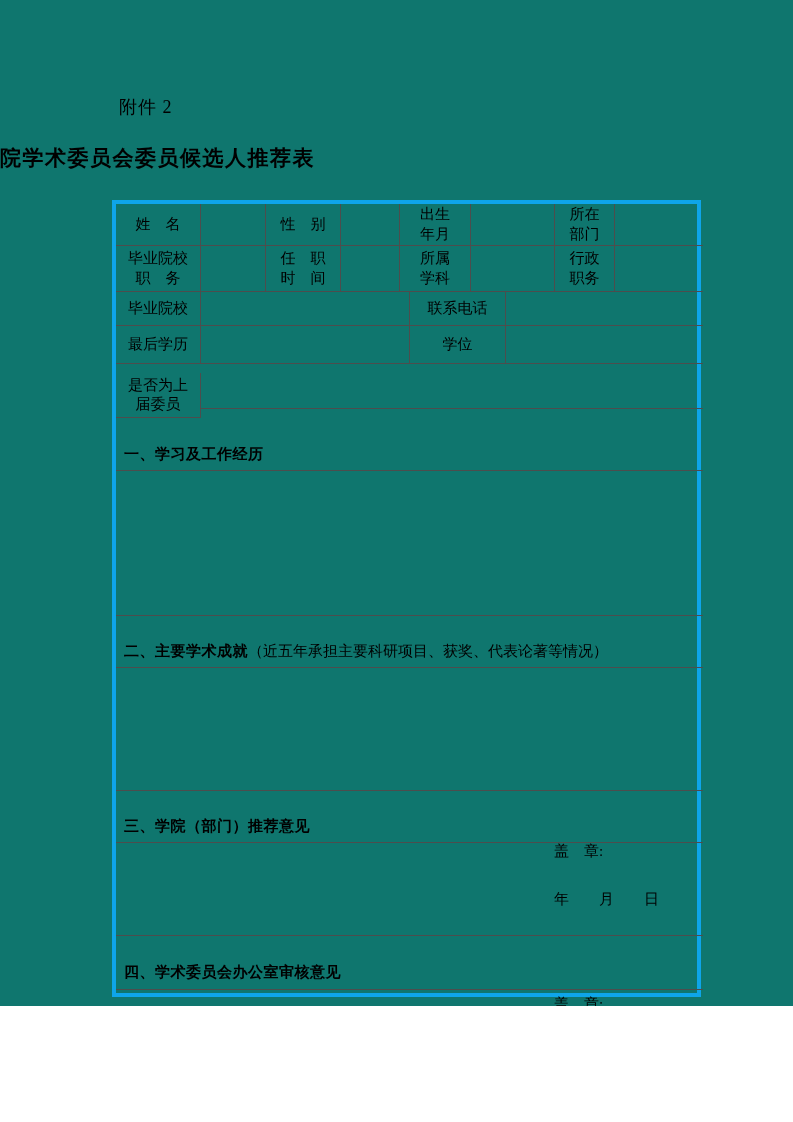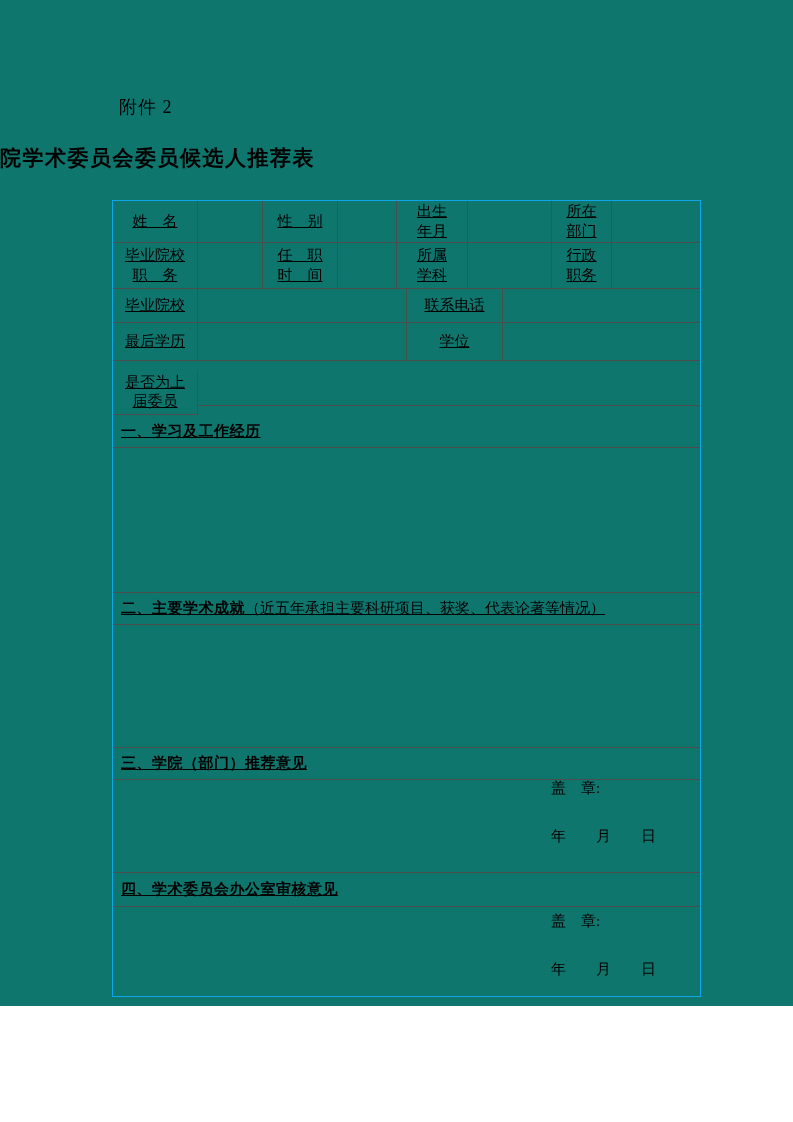--- a/index.html
+++ b/index.html
@@ -29,22 +29,21 @@
     font-weight: bold;
     font-size: 21px;
     letter-spacing: 1.5px;
   }
   .form-table {
     position: absolute;
     left: 112px;
     top: 200px;
     width: 589px;
     height: 797px;
-    border: 1px solid #0ea5e9;
-    text-decoration: underline;
+    border: 4px solid #0ea5e9;
   }
   .row { display: flex; width: 587px; }
   .cell {
     border-right: 1px solid #4d4d4d;
     border-bottom: 1px solid #4d4d4d;
     display: flex;
     align-items: center;
     justify-content: center;
     text-align: center;
     white-space: pre-line;
@@ -53,20 +52,21 @@
   }
   .cell.last { border-right: none; }
   .sec-head {
     width: 587px;
     border-bottom: 1px solid #4d4d4d;
     display: flex;
     align-items: center;
     padding-left: 8px;
     font-size: 15px;
     white-space: pre;
+    margin-top: 20px;
   }
   .sec-head .strong {
     font-family: "Liberation Sans", "DejaVu Sans", sans-serif;
     font-weight: bold;
     letter-spacing: 0.5px;
   }
   .sec-head .note {
     font-family: "Liberation Serif", "DejaVu Serif", serif;
     font-weight: normal;
   }

